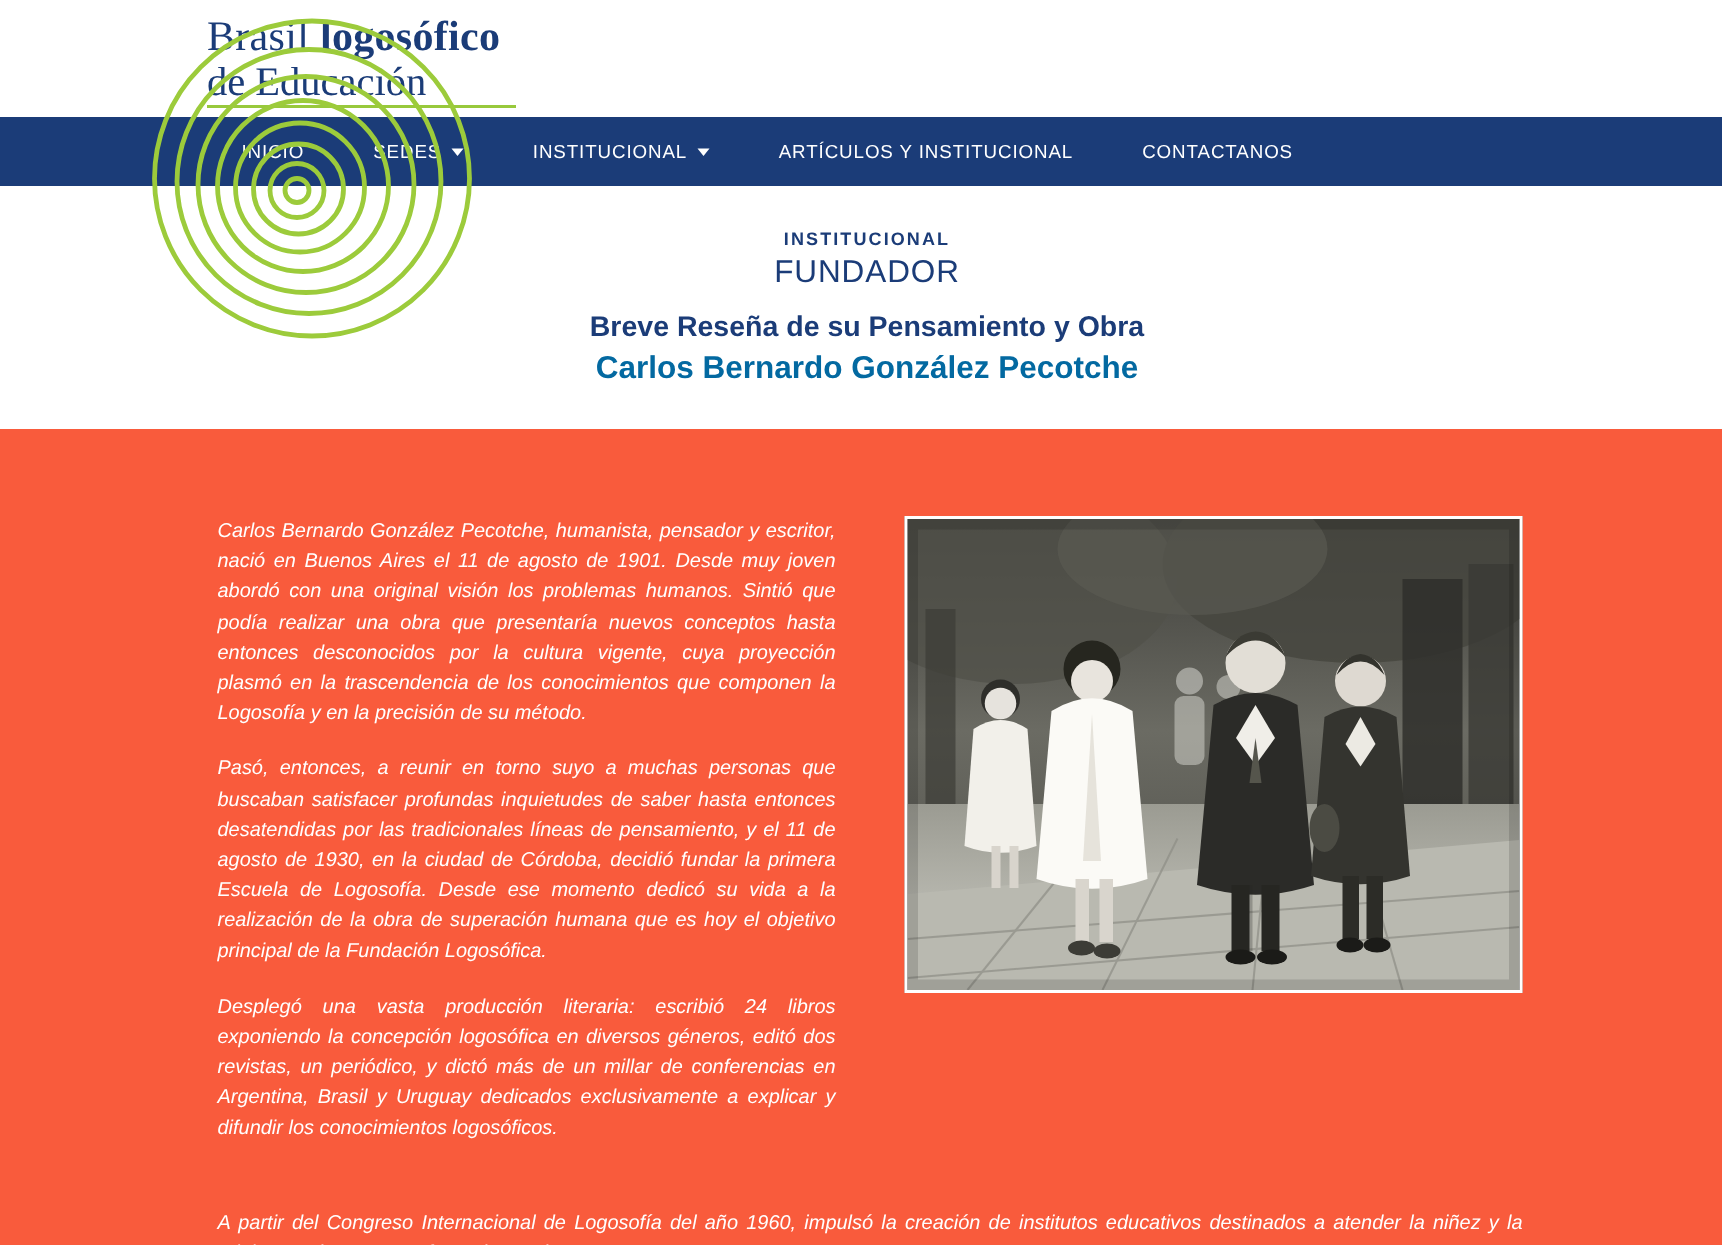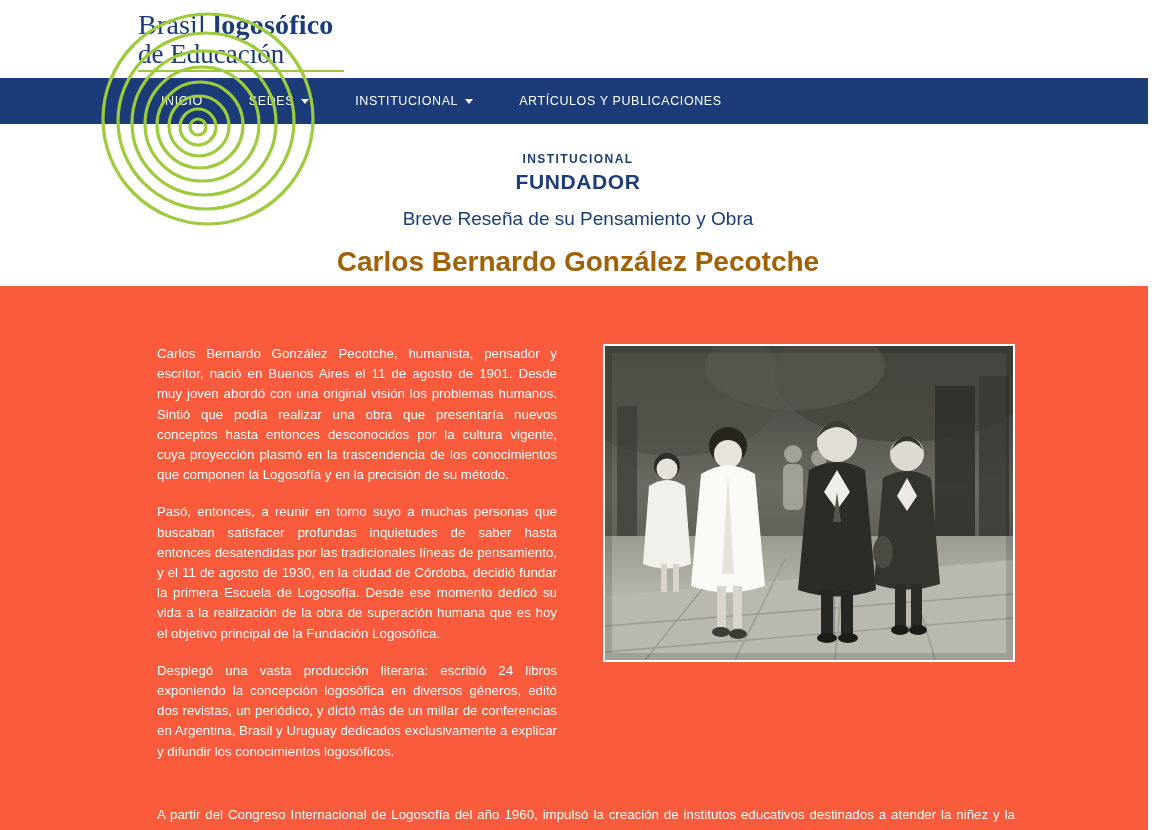--- a/index.html
+++ b/index.html
@@ -96,36 +96,36 @@
     color: #1b3c78;
   }
   .t-eyebrow {
     font-size: 12px;
     letter-spacing: 1.4px;
     font-weight: bold;
     color: #1b3c78;
   }
   .t-main {
     font-size: 21px;
-    font-weight: bold;
+    font-weight: normal;
     letter-spacing: .6px;
     margin-top: 4px;
     color: #1b3c78;
   }
   .t-sub {
     font-size: 19px;
     margin-top: 14px;
     color: #1b3c78;
-    font-weight: normal;
+    font-weight: bold;
   }
   .t-name {
-    font-size: 28px;
+    font-size: 21px;
     font-weight: bold;
-    margin-top: 16px;
-    color: #a16207;
+    margin-top: 4px;
+    color: #0369a1;
   }
 
   
   .spiral {
     position: absolute;
     left: 100px;
     top: 11px;
     width: 216px;
     height: 216px;
     z-index: 5;
@@ -152,21 +152,22 @@
   .col-text {
     width: 416px;
     flex: 0 0 416px;
   }
   .col-text p,
   .full-text p {
     color: #ffffff;
     font-size: 13.3px;
     line-height: 1.52;
     text-align: justify;
-    margin: 0 0 17px 16px;
+    margin: 0 0 17px 4px;
+    font-style: italic;
   }
   .photo {
     width: 412px;
     height: 318px;
     flex: 0 0 412px;
     border: 2px solid #ffffff;
     overflow: hidden;
     position: relative;
     background: #6e6e6e;
   }
@@ -204,21 +205,24 @@
   </div>
   <div class="nav-item">
     <span>SEDES</span>
     <span class="caret"></span>
   </div>
   <div class="nav-item">
     <span>INSTITUCIONAL</span>
     <span class="caret"></span>
   </div>
   <div class="nav-item">
-    <span>ARTÍCULOS Y PUBLICACIONES</span>
+    <span>ARTÍCULOS Y INSTITUCIONAL</span>
+  </div>
+  <div class="nav-item">
+    <span>CONTACTANOS</span>
   </div>
 </nav>
 
 <div class="title-band">
   <div class="title-block">
     <div class="t-eyebrow">INSTITUCIONAL</div>
     <div class="t-main">FUNDADOR</div>
     <div class="t-sub">Breve Reseña de su Pensamiento y Obra</div>
     <div class="t-name">Carlos Bernardo González Pecotche</div>
   </div>

